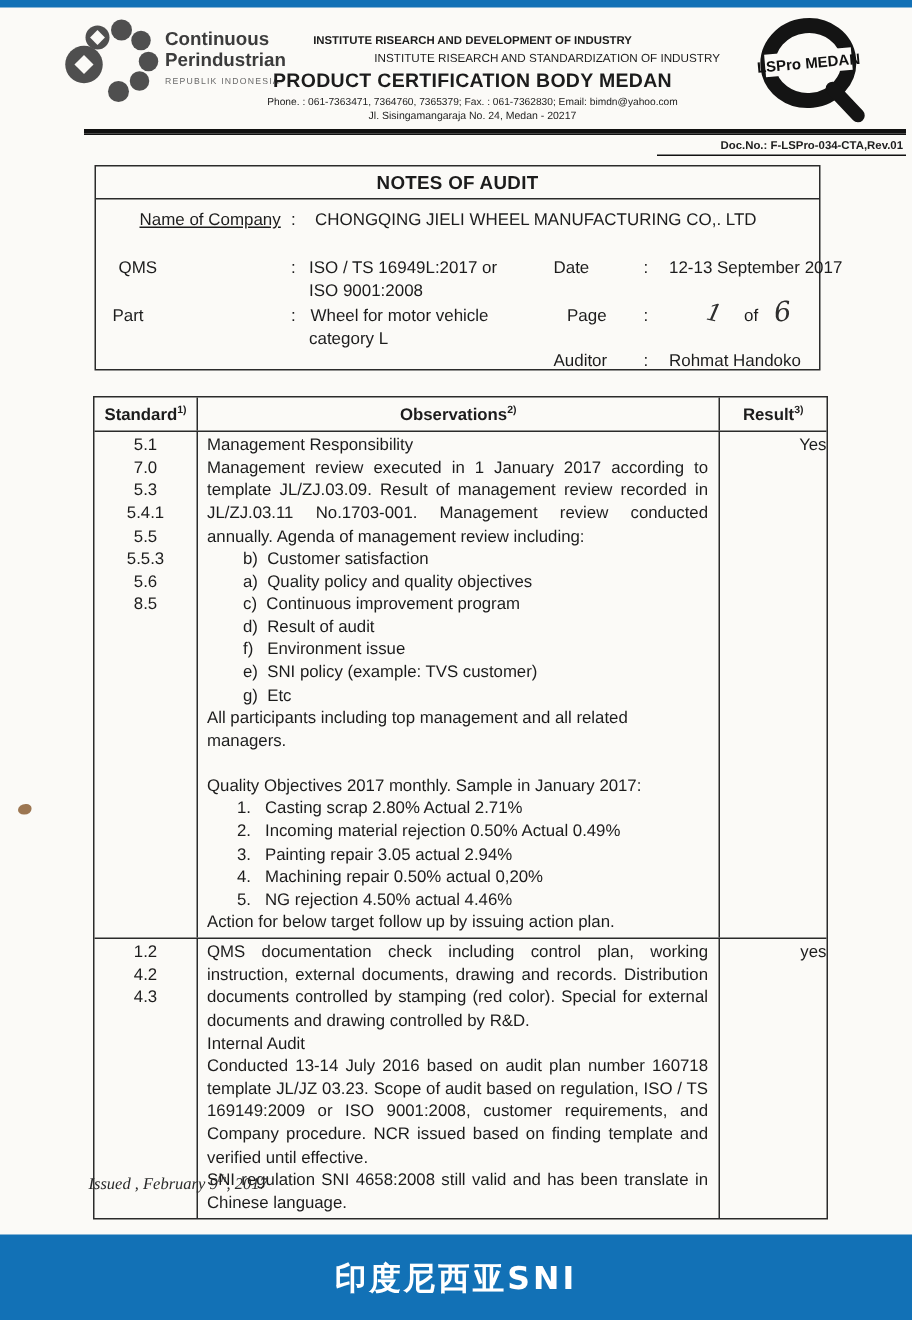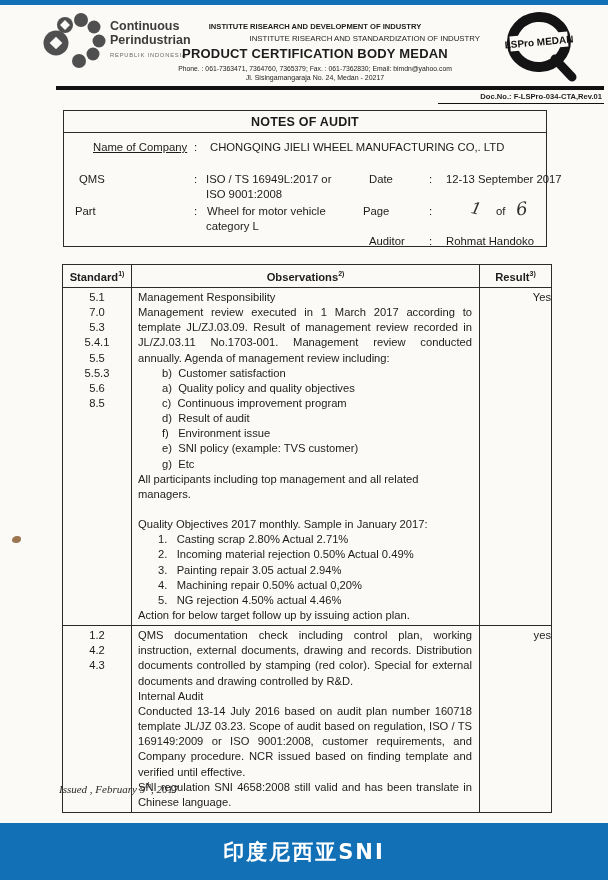--- a/index.html
+++ b/index.html
@@ -150,21 +150,21 @@
 
     <div class="field" style="left:11px; top:94px;">Part</div>
     <div class="colon" style="left:130px; top:94px;">:</div>
     <div class="field" style="left:143px; top:94px;">Wheel for motor vehicle</div>
     <div class="field" style="left:142px; top:109px;">category L</div>
 
     <div class="field" style="left:305px; top:62px;">Date</div>
     <div class="colon" style="left:365px; top:62px;">:</div>
     <div class="field" style="left:382px; top:62px;">12-13 September 2017</div>
 
-    <div class="field" style="left:299px; top:94px;">Page</div>
+    <div class="field" style="left:314px; top:94px;">Page</div>
     <div class="colon" style="left:365px; top:94px;">:</div>
     <div class="field hand hand-1" style="left:407px; top:88px;">1</div>
     <div class="field" style="left:432px; top:94px;">of</div>
     <div class="field hand hand-6" style="left:452px; top:87px;">6</div>
 
     <div class="field" style="left:305px; top:124px;">Auditor</div>
     <div class="colon" style="left:365px; top:124px;">:</div>
     <div class="field" style="left:382px; top:124px;">Rohmat Handoko</div>
   </div>
 
@@ -187,21 +187,21 @@
           <div class="std-line">7.0</div>
           <div class="std-line">5.3</div>
           <div class="std-line">5.4.1</div>
           <div class="std-line">5.5</div>
           <div class="std-line">5.5.3</div>
           <div class="std-line">5.6</div>
           <div class="std-line">8.5</div>
         </div>
       <div class="cell c-obs">
         <div>Management Responsibility</div>
-        <div class="just">Management review executed in 1 March 2017 according to template JL/ZJ.03.09. Result of management review recorded in JL/ZJ.03.11 No.1703-001. Management review conducted annually. Agenda of management review including:</div>
+        <div class="just">Management review executed in 1 January 2017 according to template JL/ZJ.03.09. Result of management review recorded in JL/ZJ.03.11 No.1703-001. Management review conducted annually. Agenda of management review including:</div>
         <div class="obs-list">
             <div class="obs-list-item">b)  Customer satisfaction</div>
             <div class="obs-list-item">a)  Quality policy and quality objectives</div>
             <div class="obs-list-item">c)  Continuous improvement program</div>
             <div class="obs-list-item">d)  Result of audit</div>
             <div class="obs-list-item">f)   Environment issue</div>
             <div class="obs-list-item">e)  SNI policy (example: TVS customer)</div>
             <div class="obs-list-item">g)  Etc</div>
           </div>
         <div>All participants including top management and all related managers.</div>

